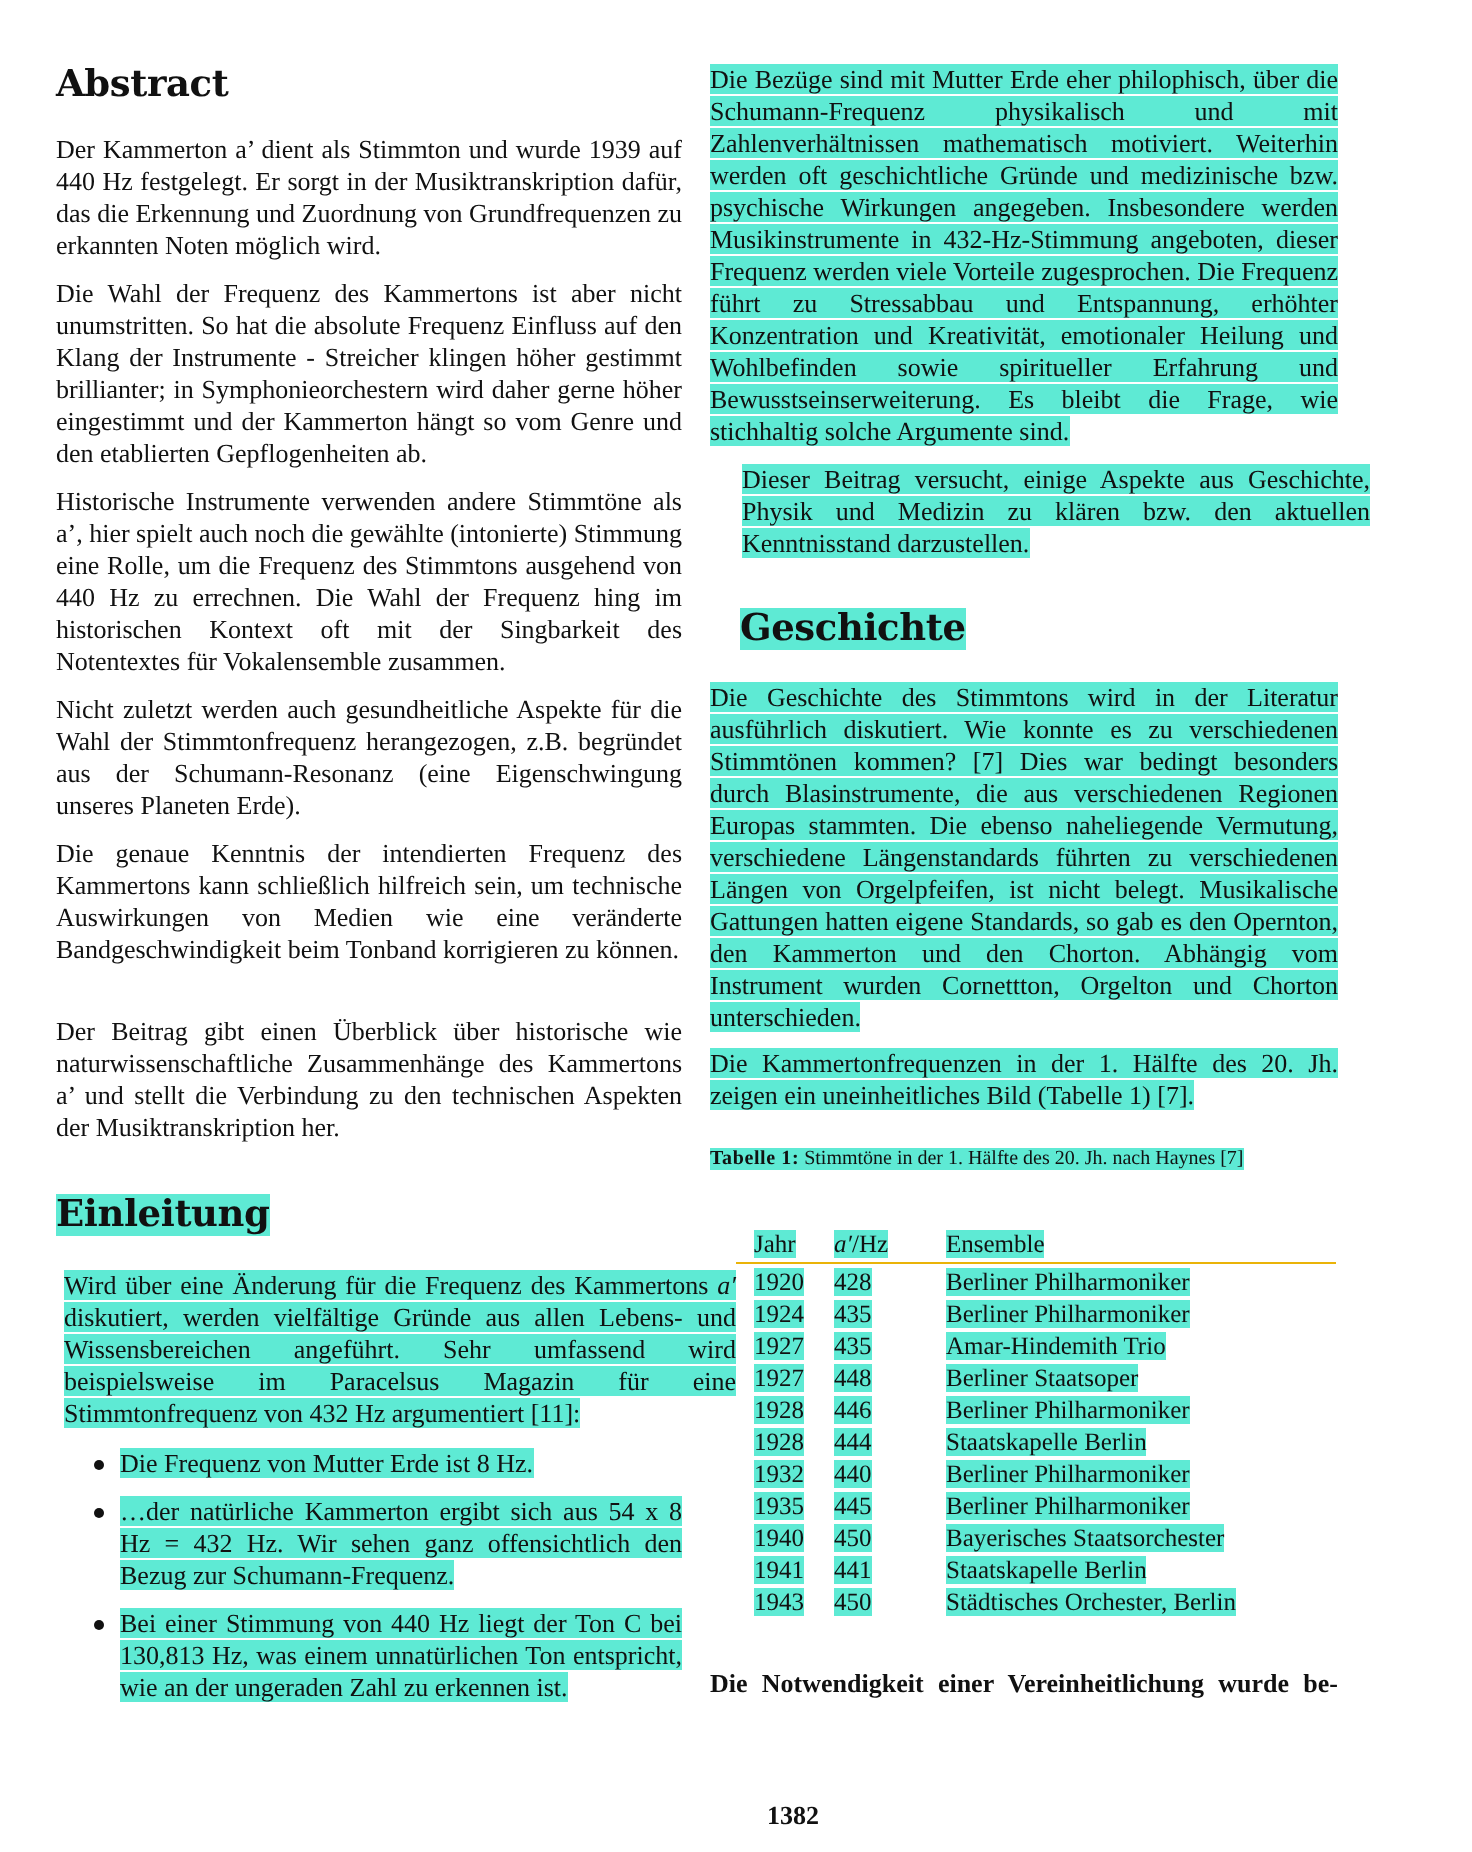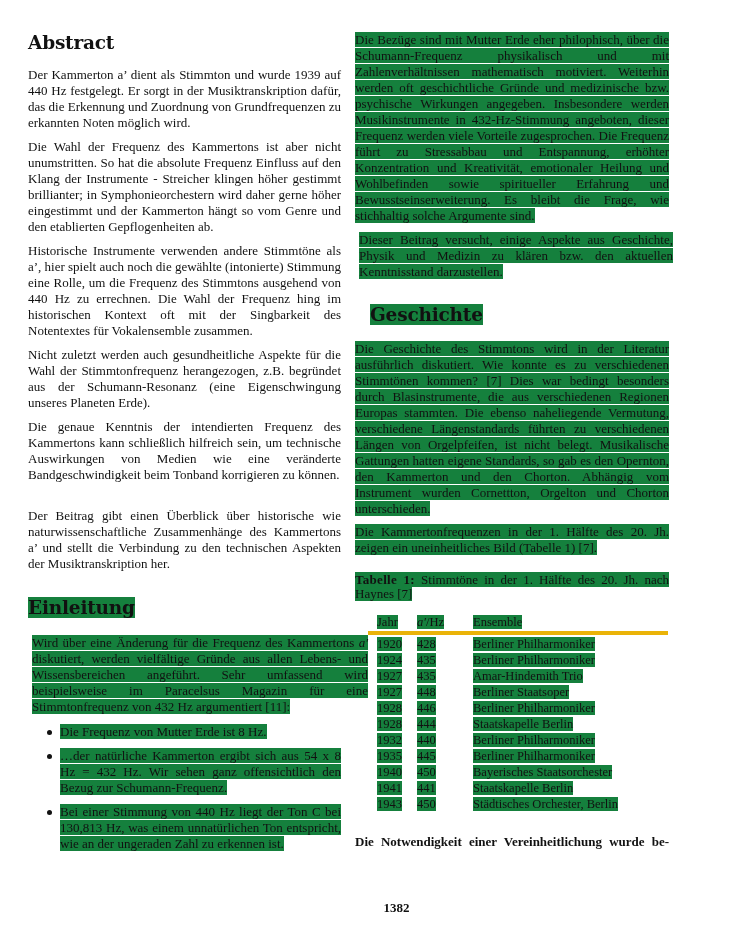--- a/index.html
+++ b/index.html
@@ -1,21 +1,21 @@
 <!DOCTYPE html>
 <html><head>
 <meta charset="utf-8">
 <style>
   html, body { margin: 0; padding: 0; background: #ffffff; }
   body {
     width: 736px; height: 926px; position: relative; overflow: hidden;
     font-family: "DejaVu Serif", "Liberation Serif", serif;
     color: #111;
   }
-  .hl { background: #15803d; }
+  .hl { background: #5eead4; }
   .col {
     position: absolute; top: 0;
     font-family: "Liberation Serif", "DejaVu Serif", serif;
     font-size: 13px; line-height: 16px;
     text-align: justify; hyphens: manual;
   }
   .col-left { left: 28px; width: 313px; }
   .col-right { left: 355px; width: 314px; }
   h2 {
     font-family: "DejaVu Serif", "Liberation Serif", serif;
@@ -35,36 +35,36 @@
   ul.bullets {
     position: absolute; top: 724px; left: 0; width: 313px;
     margin: 0; padding: 0; list-style: none;
   }
   ul.bullets li { position: relative; padding-left: 32px; margin-bottom: 8px; }
   ul.bullets li .dot {
     position: absolute; left: 19px; top: 6px; width: 5px; height: 5px;
     border-radius: 50%; background: #111;
   }
   .r-p1 { position: absolute; top: 32px; left: 0; width: 314px; }
-  .r-p2 { position: absolute; top: 232px; left: 4px; width: 314px; }
+  .r-p2 { position: absolute; top: 232px; left: 16px; width: 314px; }
   .gesch-title { position: absolute; top: 304px; left: 0; padding-left: 15px; }
   .r-p3 { position: absolute; top: 341px; left: 0; width: 314px; }
   .r-p4 { position: absolute; top: 524px; left: 0; width: 314px; }
   .caption {
     position: absolute; top: 573px; left: 0; width: 314px;
-    font-size: 13px; line-height: 14px;
+    font-size: 10px; line-height: 14px;
   }
   .caption b { font-weight: bold; letter-spacing: 0.3px; }
   table.t1 {
     position: absolute; top: 614px; left: 13px; width: 300px;
     border-collapse: collapse;
     font-size: 12.5px; line-height: 16px; text-align: left;
   }
   table.t1 th, table.t1 td { padding: 0; font-weight: normal; vertical-align: top; }
-  table.t1 thead tr { border-bottom: 4px solid #eab308; }
+  table.t1 thead tr { border-bottom: 1px solid #eab308; }
   table.t1 th { padding-bottom: 1px; }
   table.t1 tbody tr:first-child td { padding-top: 1px; }
   .c-year { width: 38px; padding-left: 9px !important; }
   .c-freq { width: 56px; padding-left: 2px !important; }
   .c-ens { }
   .r-last { position: absolute; top: 834px; left: 0; width: 314px; text-align: justify; text-align-last: justify; font-weight: bold; }
   .page-num {
     position: absolute; top: 900px; left: 16px; width: 697px; text-align: center;
     font-family: "Liberation Serif", "DejaVu Serif", serif;
     font-weight: bold; font-size: 13px; padding-left: 32px;

